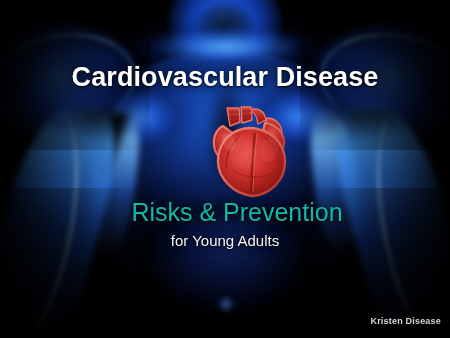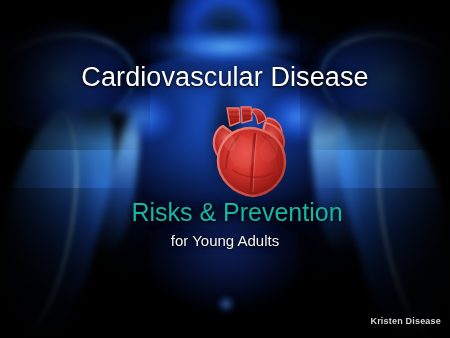--- a/index.html
+++ b/index.html
@@ -195,21 +195,21 @@
   #heart svg { display: block; width: 84px; height: 92px; }
 
   
   #title {
     position: absolute;
     left: 0;
     top: 62px;
     width: 450px;
     text-align: center;
     font-size: 27px;
-    font-weight: 400;
+    font-weight: 700;
     color: #ffffff;
     letter-spacing: 0.1px;
     text-shadow: 0 0 10px rgba(0,0,0,0.75), 0 1px 2px rgba(0,0,0,0.9);
     white-space: nowrap;
   }
 
   #subtitle {
     position: absolute;
     left: 0;
     top: 198px;

